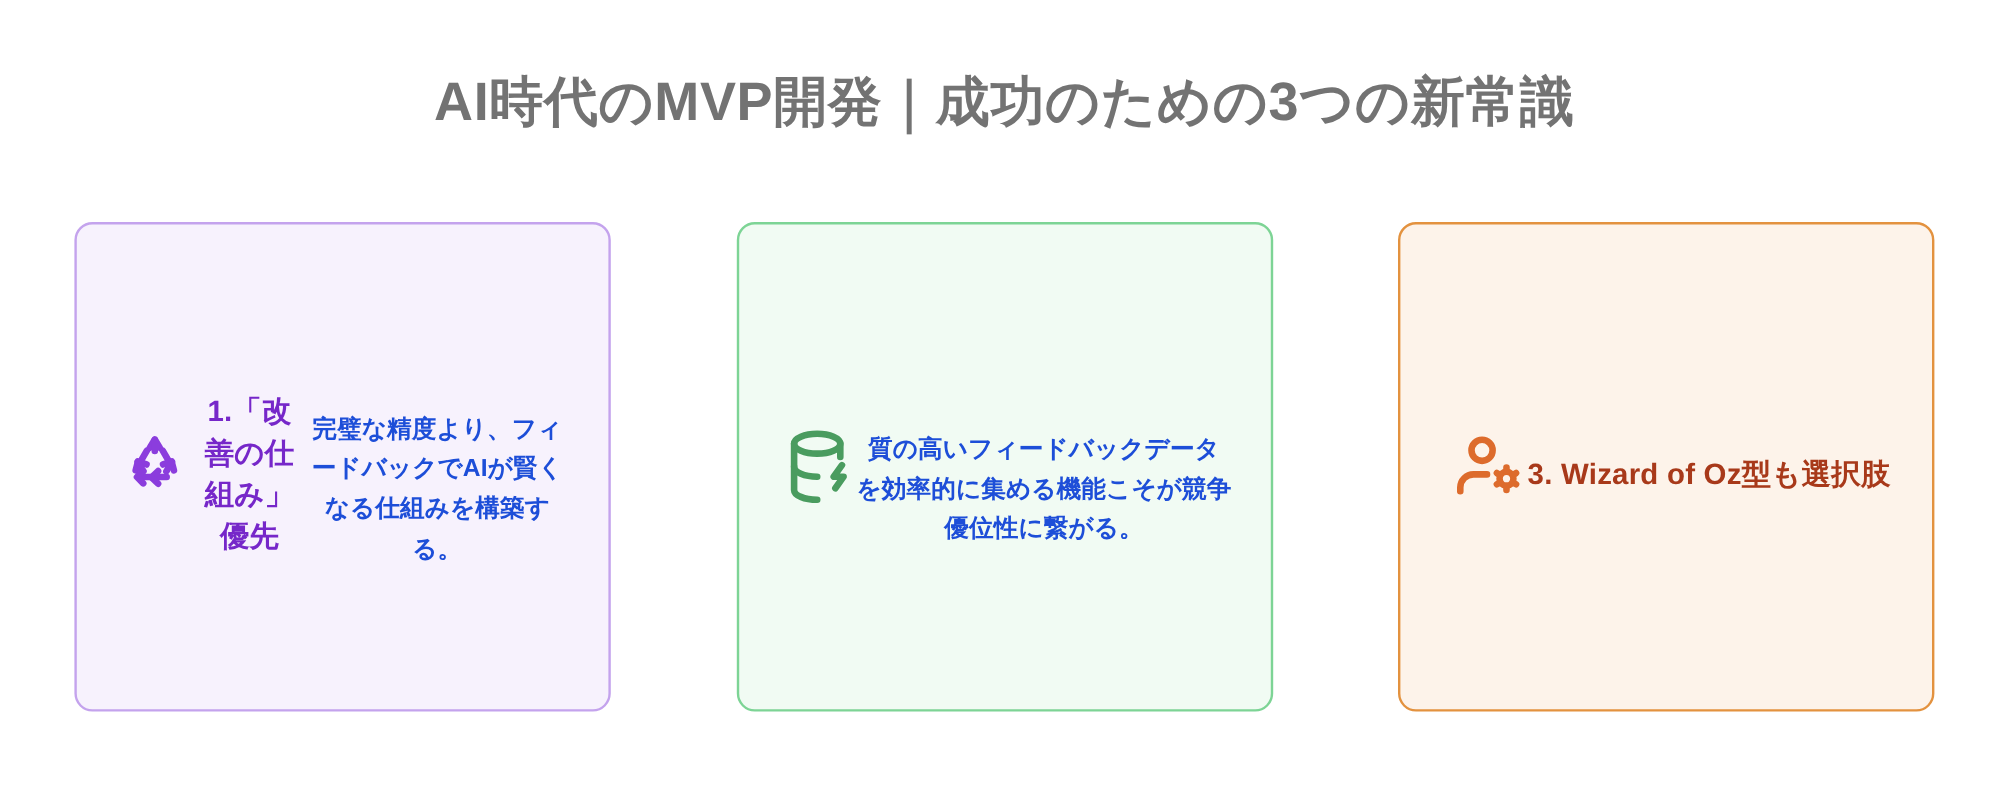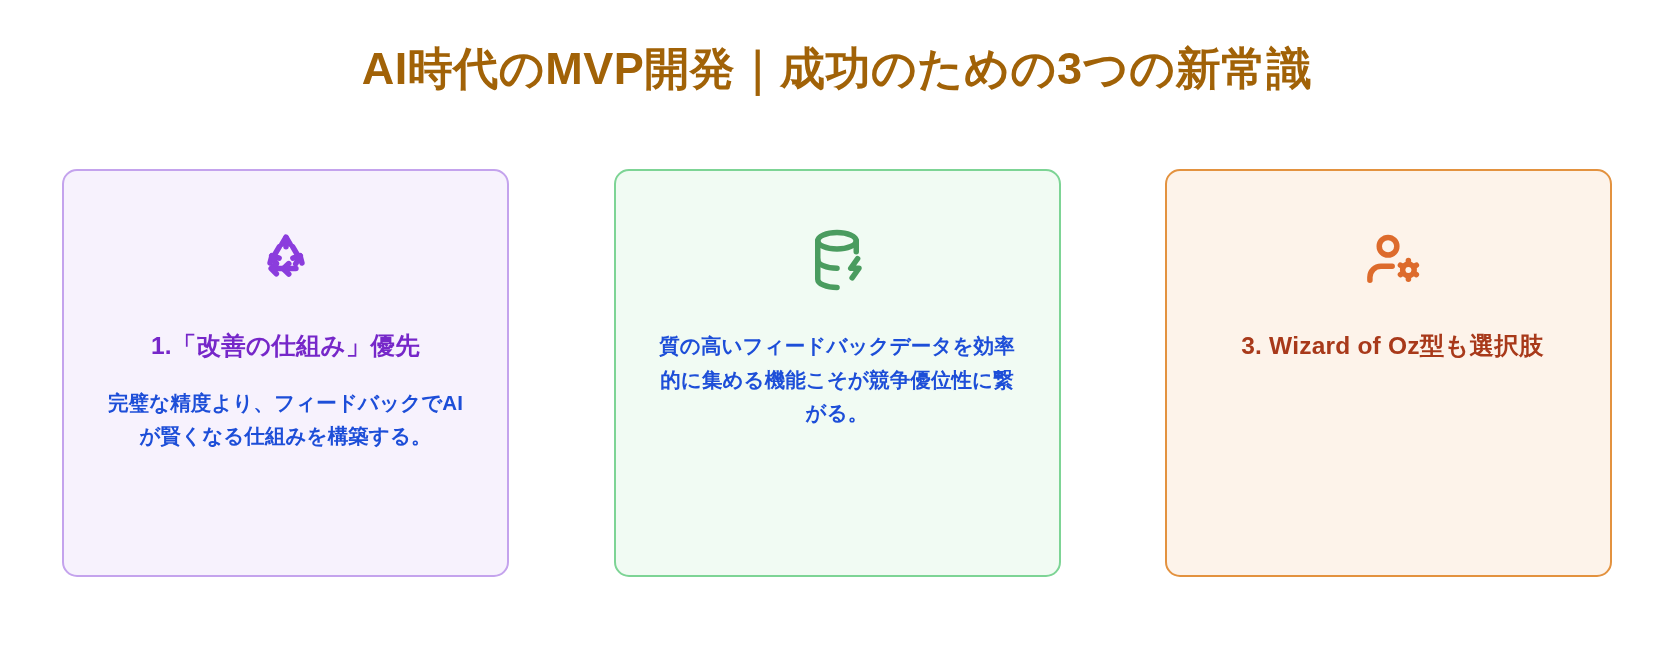--- a/index.html
+++ b/index.html
@@ -18,24 +18,24 @@
     width: 1674px;
     height: 672px;
     position: relative;
     box-sizing: border-box;
     display: flex;
     flex-direction: column;
     align-items: center;
   }
 
   .page-title {
-    margin-top: 41px;
+    margin-top: 57px;
     font-size: 45px;
     font-weight: 700;
-    color: #a16207;
+    color: #737373;
     letter-spacing: 0.5px;
     line-height: 1.25;
     text-align: center;
     white-space: nowrap;
   }
 
   .cards-row {
     margin-top: 42px;
     width: 1674px;
     box-sizing: border-box;
@@ -47,21 +47,21 @@
 
   .card {
     width: 447px;
     height: 408px;
     box-sizing: border-box;
     border-radius: 15px;
     border: 2px solid #cccccc;
     background: #fafafa;
     padding: 56px 32px 20px 32px;
     display: flex;
-    flex-direction: column;
+    flex-direction: row;
     align-items: center;
   }
 
   .card-icon {
     width: 66px;
     height: 66px;
     display: flex;
     align-items: center;
     justify-content: center;
     margin-bottom: 36px;

